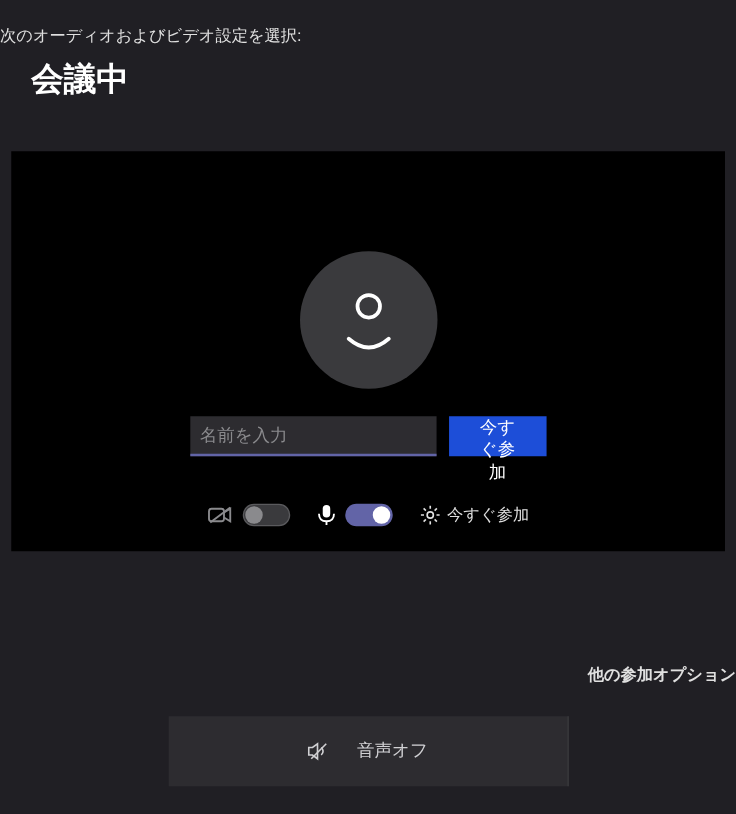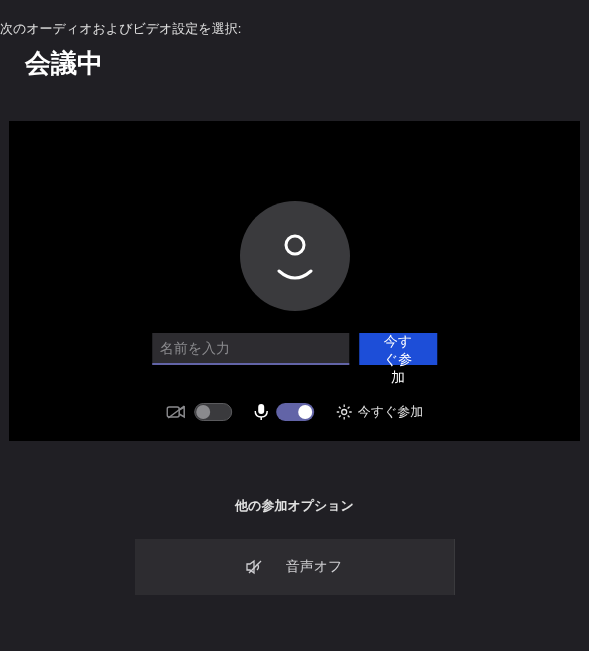--- a/index.html
+++ b/index.html
@@ -128,22 +128,22 @@
     display: flex;
     align-items: center;
     gap: 6px;
     cursor: pointer;
   }
   .device-label {
     font-size: 13px;
     color: #e0e0e0;
   }
   .other-options {
-    margin-top: 56px;
-    text-align: center;
+    margin-top: 90px;
+    text-align: right;
   }
   .other-title {
     font-size: 13px;
     color: #e0e0e0;
     font-weight: 600;
   }
   .option-row {
     margin: 24px auto 0;
     width: 320px;
     height: 56px;

